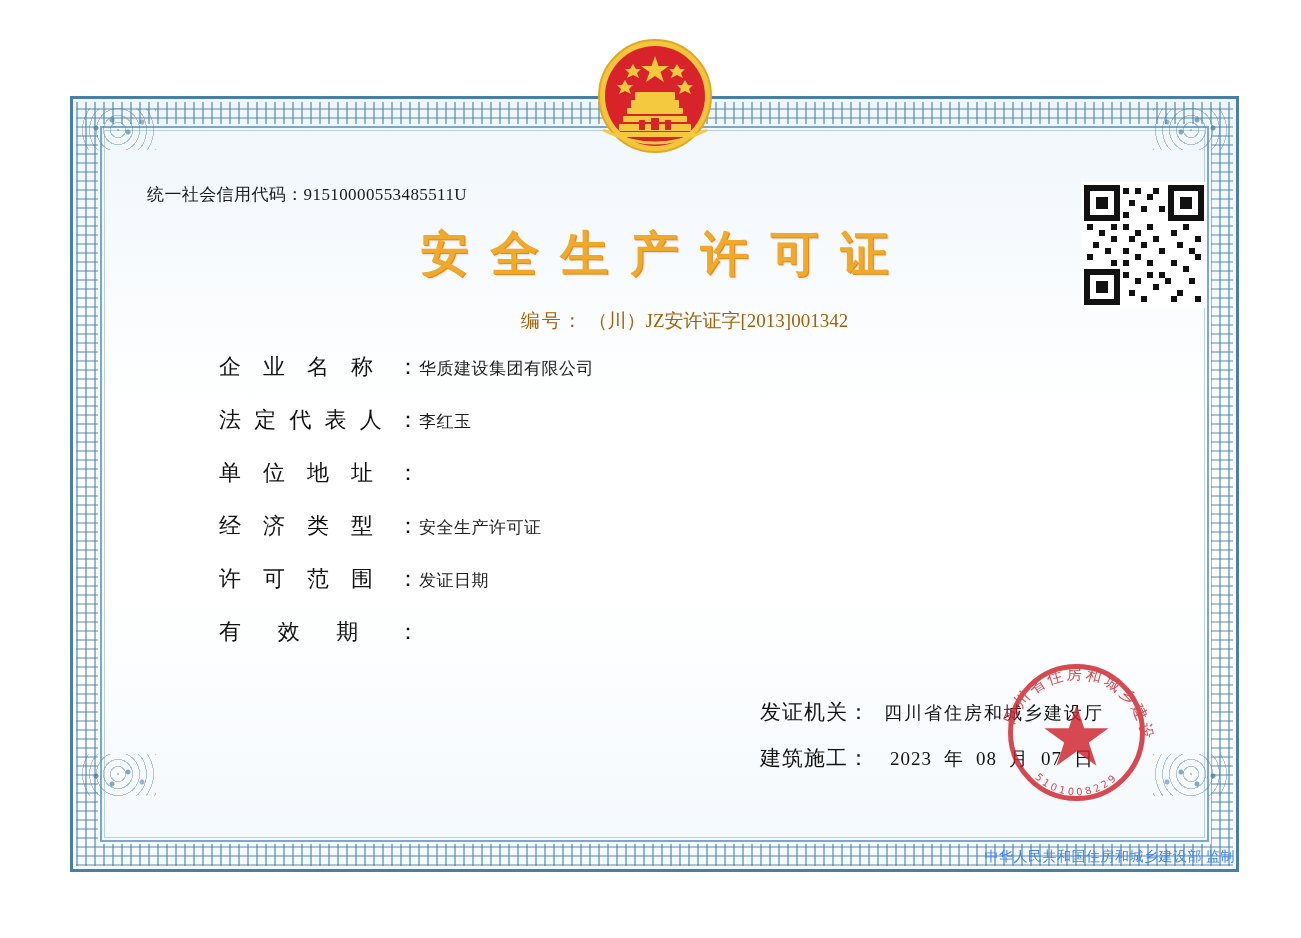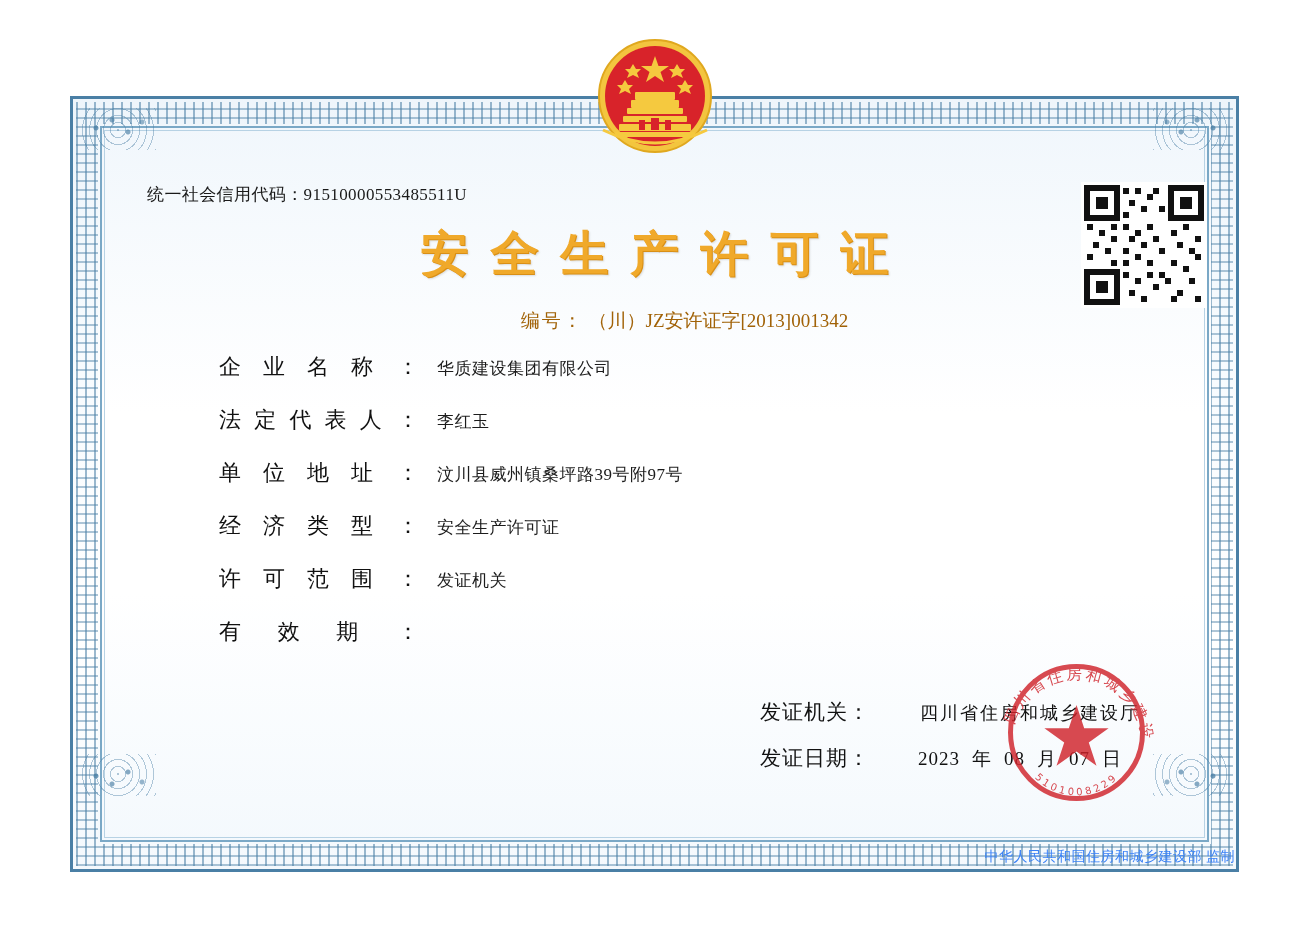--- a/index.html
+++ b/index.html
@@ -168,21 +168,20 @@
     display: flex;
     justify-content: space-between;
     box-sizing: border-box;
     padding-right: 0px;
   }
   .field-label .ch { display: inline-block; }
   .field-label .colon { margin-left: 2px; }
   .field-value {
     font-size: 17px;
     color: #1c1c1c;
-    margin-left: 18px;
     letter-spacing: 0.5px;
     white-space: nowrap;
   }
   .field-value .sep {
     display: inline-block;
     padding: 0 14px 0 38px;
   }
 
   
   .issue {
@@ -192,34 +191,33 @@
     text-align: left;
     width: 420px;
   }
   .issue-row {
     display: flex;
     align-items: baseline;
     justify-content: flex-start;
     height: 46px;
     font-size: 21px;
     color: #111;
-    gap: 36px;
   }
   .issue-label {
     letter-spacing: 1px;
     white-space: nowrap;
   }
   .issue-value {
     margin-left: 14px;
     font-size: 18px;
     letter-spacing: 2px;
     white-space: nowrap;
   }
   .issue-date-value {
-    margin-left: 6px;
+    margin-left: 14px;
     font-size: 19px;
     letter-spacing: 1px;
     white-space: nowrap;
   }
   .issue-date-value span { padding: 0 6px; }
 
   
   .seal {
     position: absolute;
     left: 985px;
@@ -378,21 +376,20 @@
     </div>
 
     <div class="field-row">
       <div class="field-label">
         <span class="ch">单</span>
         <span class="ch">位</span>
         <span class="ch">地</span>
         <span class="ch">址</span>
         <span class="colon">：</span>
       </div>
-      <div class="field-value">汶川县威州镇桑坪路39号附97号</div>
     </div>
 
     <div class="field-row">
       <div class="field-label">
         <span class="ch">经</span>
         <span class="ch">济</span>
         <span class="ch">类</span>
         <span class="ch">型</span>
         <span class="colon">：</span>
       </div>
@@ -400,41 +397,41 @@
     </div>
 
     <div class="field-row">
       <div class="field-label">
         <span class="ch">许</span>
         <span class="ch">可</span>
         <span class="ch">范</span>
         <span class="ch">围</span>
         <span class="colon">：</span>
       </div>
-      <div class="field-value">发证机关</div>
+      <div class="field-value">发证日期</div>
     </div>
 
     <div class="field-row">
       <div class="field-label">
         <span class="ch">有</span>
         <span class="ch">效</span>
         <span class="ch">期</span>
         <span class="colon">：</span>
       </div>
     </div>
 
   </div>
 
   <div class="issue">
     <div class="issue-row">
       <span class="issue-label">发证机关：</span>
       <span class="issue-value">四川省住房和城乡建设厅</span>
     </div>
     <div class="issue-row">
-      <span class="issue-label">发证日期：</span>
+      <span class="issue-label">建筑施工：</span>
       <span class="issue-date-value">
         <span>2023</span><span>年</span><span>08</span><span>月</span><span>07</span><span>日</span>
       </span>
     </div>
   </div>
 
   <svg class="seal" viewBox="0 0 175 175">
     <defs>
       <path id="sealTopArc" d="M 22,92 A 66,66 0 0 1 153,92"></path>
       <path id="sealBottomArc" d="M 30,100 A 58,58 0 0 0 145,100"></path>

